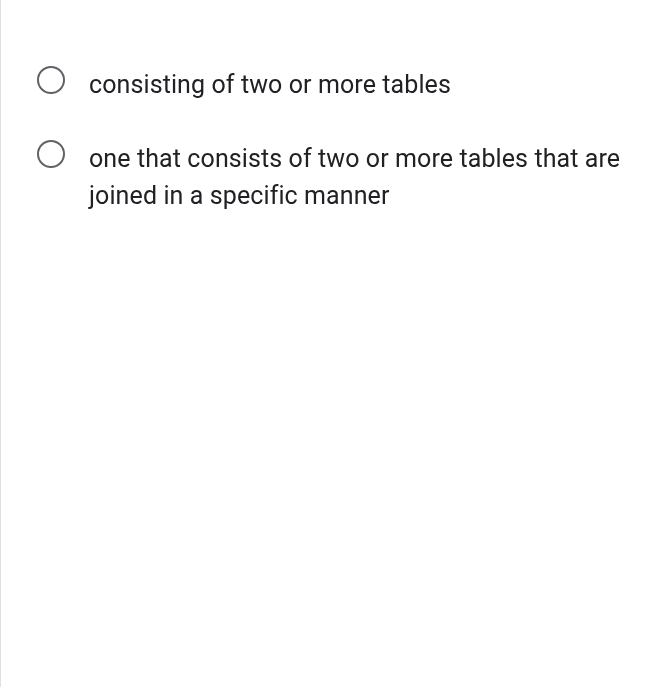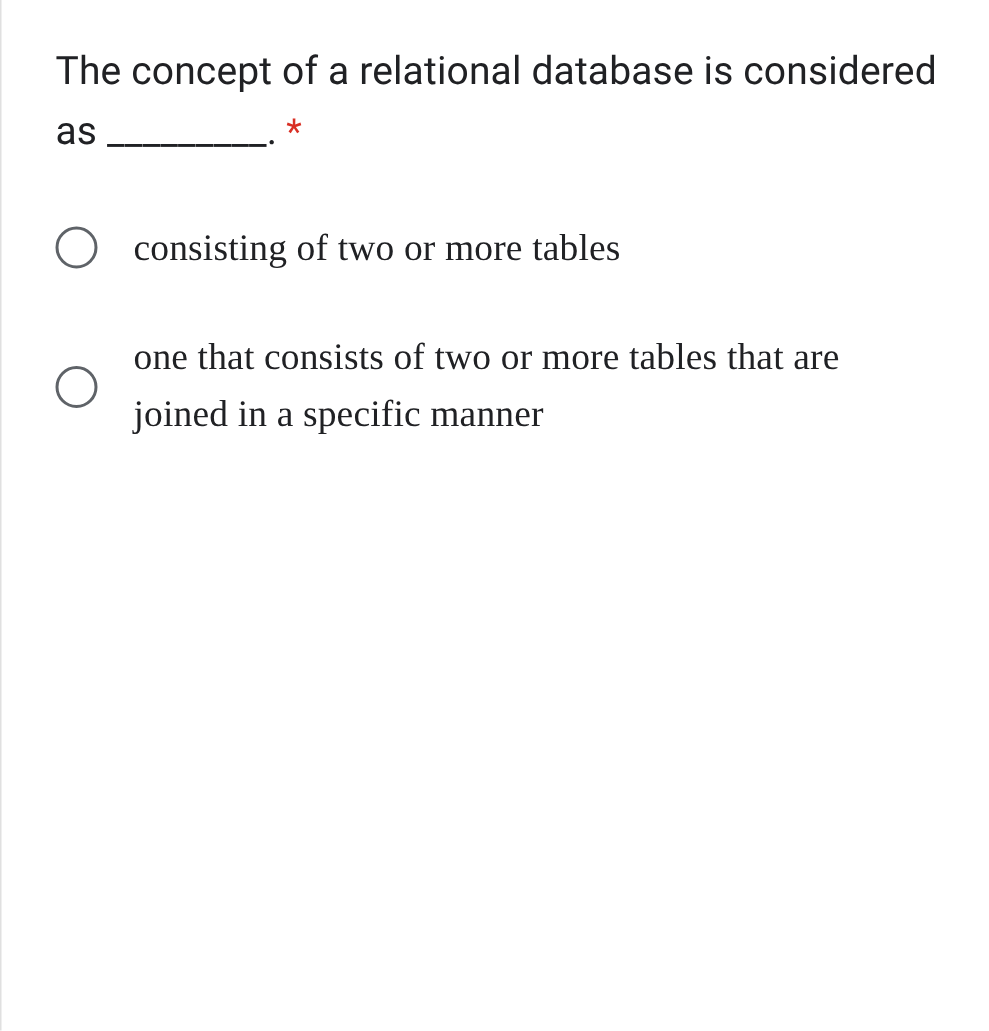--- a/index.html
+++ b/index.html
@@ -27,24 +27,23 @@
     .required-asterisk {
       color: #d93025;
       font-size: 24px;
       margin-left: 6px;
     }
     .options {
       margin-top: 38px;
     }
     .option {
       display: flex;
-      align-items: center;
+      align-items: flex-start;
       margin-bottom: 36px;
       cursor: pointer;
-      font-family: Liberation Serif, serif;
     }
     .radio {
       width: 28px;
       height: 28px;
       min-width: 28px;
       border: 2.5px solid #5f6368;
       border-radius: 50%;
       margin-right: 24px;
       flex-shrink: 0;
     }
@@ -53,23 +52,20 @@
       color: #202124;
       line-height: 1.5;
       font-weight: 400;
       letter-spacing: 0.1px;
     }
   </style>
 </head>
 <body>
 
 <div class="container">
-  <div class="question-text">
-    <span>The concept of a relational database is considered as _________.</span><span class="required-asterisk">*</span>
-  </div>
 
   <div class="options">
 
     <div class="option">
       <div class="radio"></div>
       <div class="option-label">consisting of two or more tables</div>
     </div>
 
     <div class="option">
       <div class="radio"></div>

